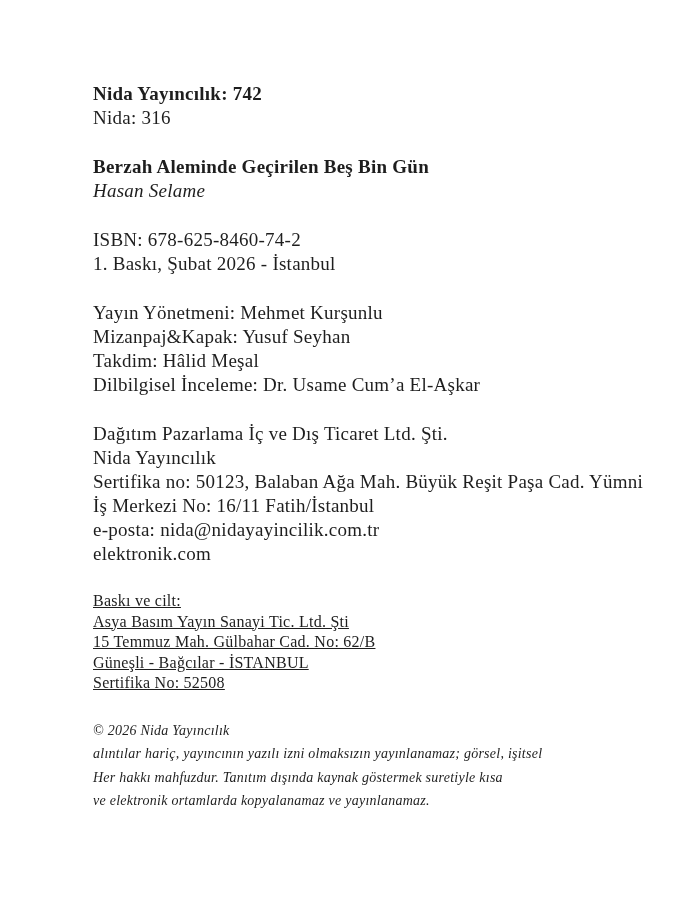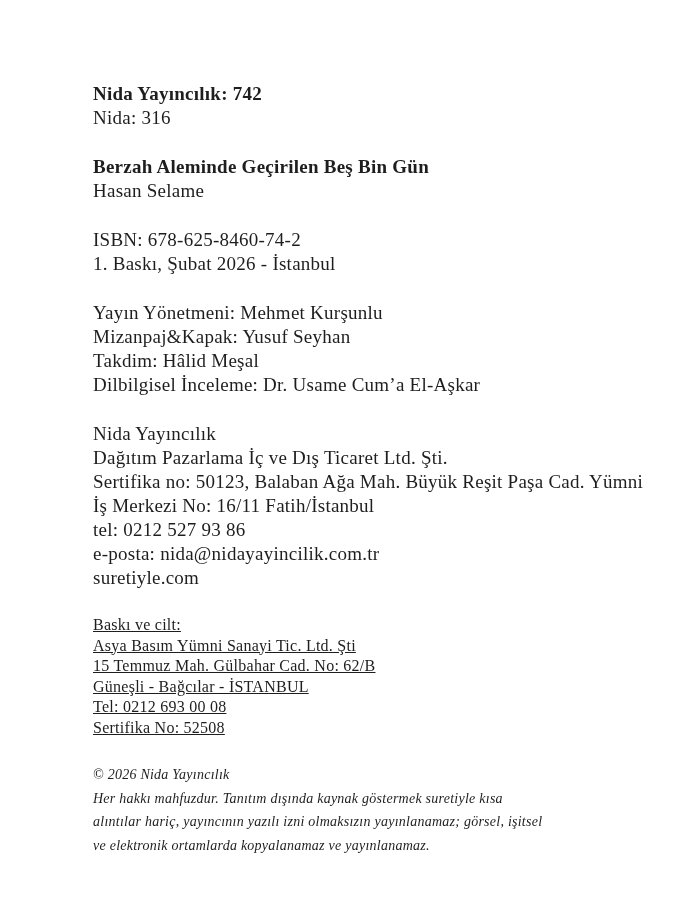--- a/index.html
+++ b/index.html
@@ -19,21 +19,21 @@
     padding: 82px 40px 0 93px;
     font-family: "Liberation Serif", "DejaVu Serif", serif;
     color: #1e1e1e;
     font-size: 19px;
     line-height: 24px;
     letter-spacing: 0.25px;
   }
   .block { margin: 0 0 25px 0; }
   .line { white-space: nowrap; }
   .bold { font-weight: bold; }
-  .italic { }
+  .italic { font-style: italic; }
   .printer-block {
     font-size: 16px;
     line-height: 20.5px;
     text-decoration: underline;
   }
   .copyright-block {
     font-style: italic;
     font-size: 14px;
     line-height: 23.5px;
   }
@@ -59,38 +59,36 @@
   </div>
 
   <div class="block">
     <div class="line">Yayın Yönetmeni: Mehmet Kurşunlu</div>
     <div class="line">Mizanpaj&amp;Kapak: Yusuf Seyhan</div>
     <div class="line">Takdim: Hâlid Meşal</div>
     <div class="line">Dilbilgisel İnceleme: Dr. Usame Cum’a El-Aşkar</div>
   </div>
 
   <div class="block">
+    <div class="line">Dağıtım Pazarlama İç ve Dış Ticaret Ltd. Şti.</div>
     <div class="line">Nida Yayıncılık</div>
-    <div class="line">Dağıtım Pazarlama İç ve Dış Ticaret Ltd. Şti.</div>
     <div class="line">Sertifika no: 50123, Balaban Ağa Mah. Büyük Reşit Paşa Cad. Yümni</div>
     <div class="line">İş Merkezi No: 16/11 Fatih/İstanbul</div>
-    <div class="line">tel: 0212 527 93 86</div>
     <div class="line">e-posta: nida@nidayayincilik.com.tr</div>
-    <div class="line">suretiyle.com</div>
+    <div class="line">elektronik.com</div>
   </div>
 
   <div class="block printer-block">
     <div class="line">Baskı ve cilt:</div>
-    <div class="line">Asya Basım Yümni Sanayi Tic. Ltd. Şti</div>
+    <div class="line">Asya Basım Yayın Sanayi Tic. Ltd. Şti</div>
     <div class="line">15 Temmuz Mah. Gülbahar Cad. No: 62/B</div>
     <div class="line">Güneşli - Bağcılar - İSTANBUL</div>
-    <div class="line">Tel: 0212 693 00 08</div>
     <div class="line">Sertifika No: 52508</div>
   </div>
 
   <div class="block copyright-block">
     <div class="line">© 2026 Nida Yayıncılık</div>
+    <div class="line">alıntılar hariç, yayıncının yazılı izni olmaksızın yayınlanamaz; görsel, işitsel</div>
     <div class="line">Her hakkı mahfuzdur. Tanıtım dışında kaynak göstermek suretiyle kısa</div>
-    <div class="line">alıntılar hariç, yayıncının yazılı izni olmaksızın yayınlanamaz; görsel, işitsel</div>
     <div class="line">ve elektronik ortamlarda kopyalanamaz ve yayınlanamaz.</div>
   </div>
 
 </div>
 
 </body></html>

